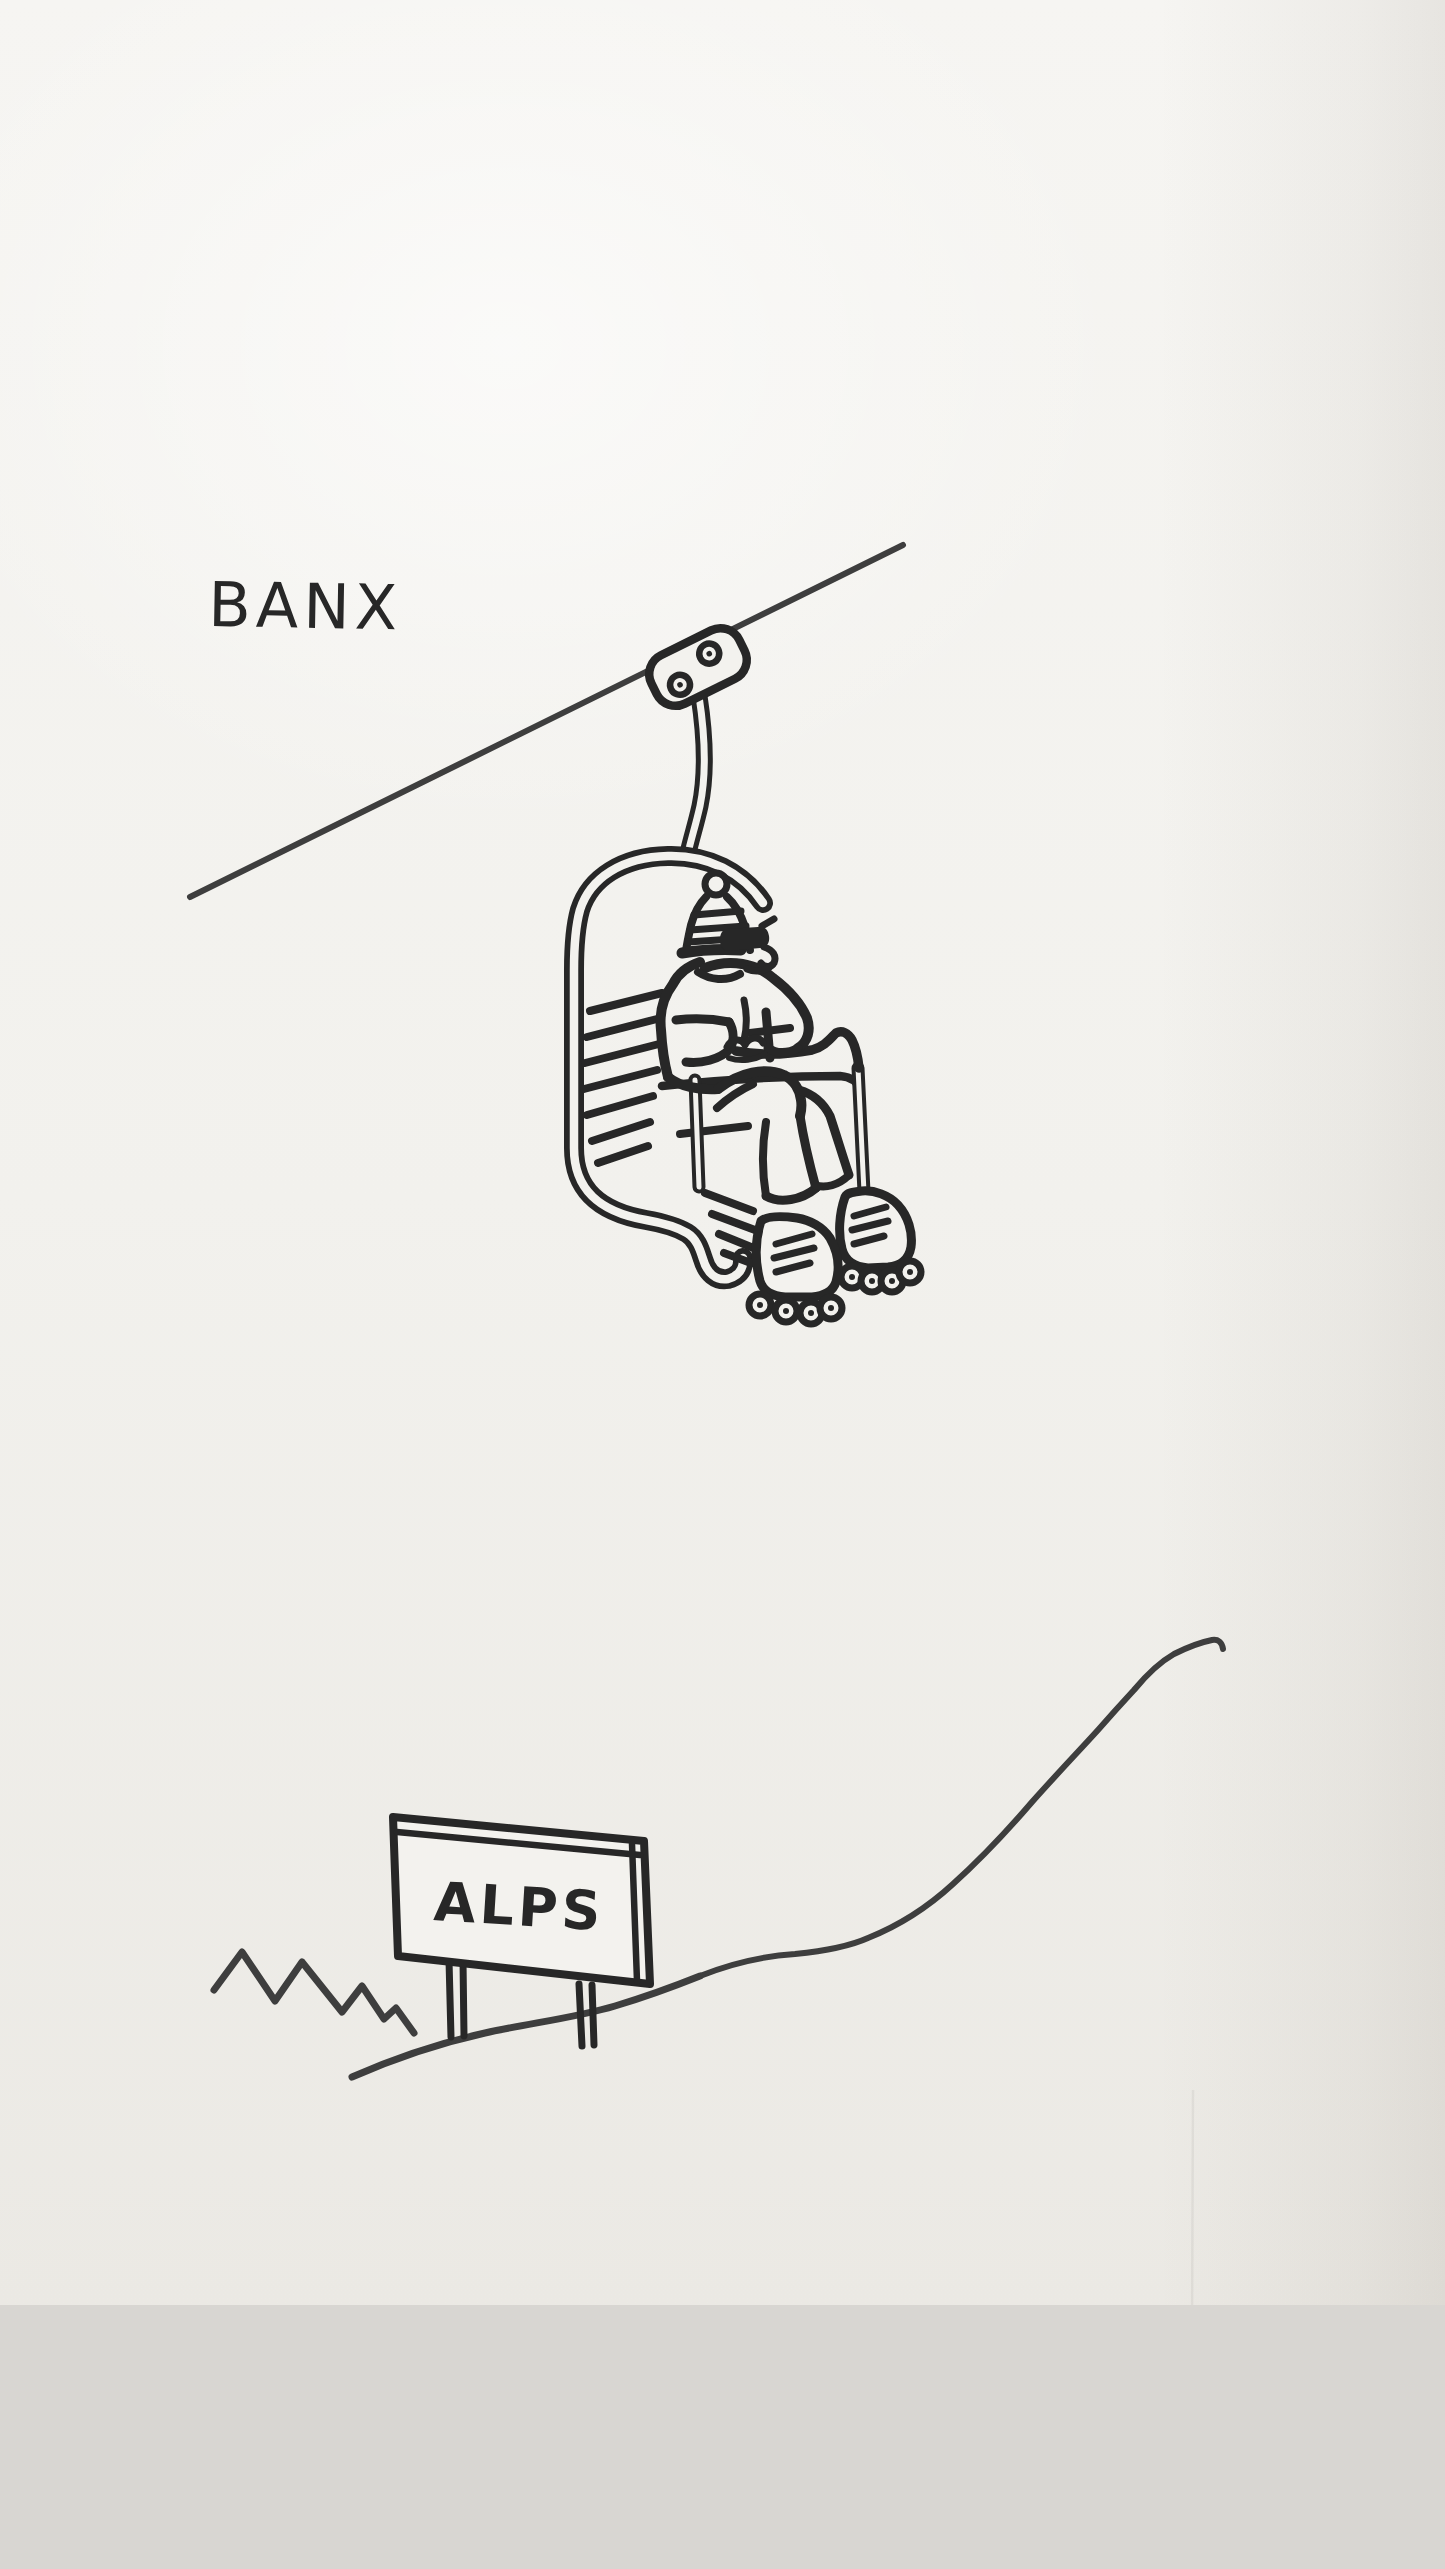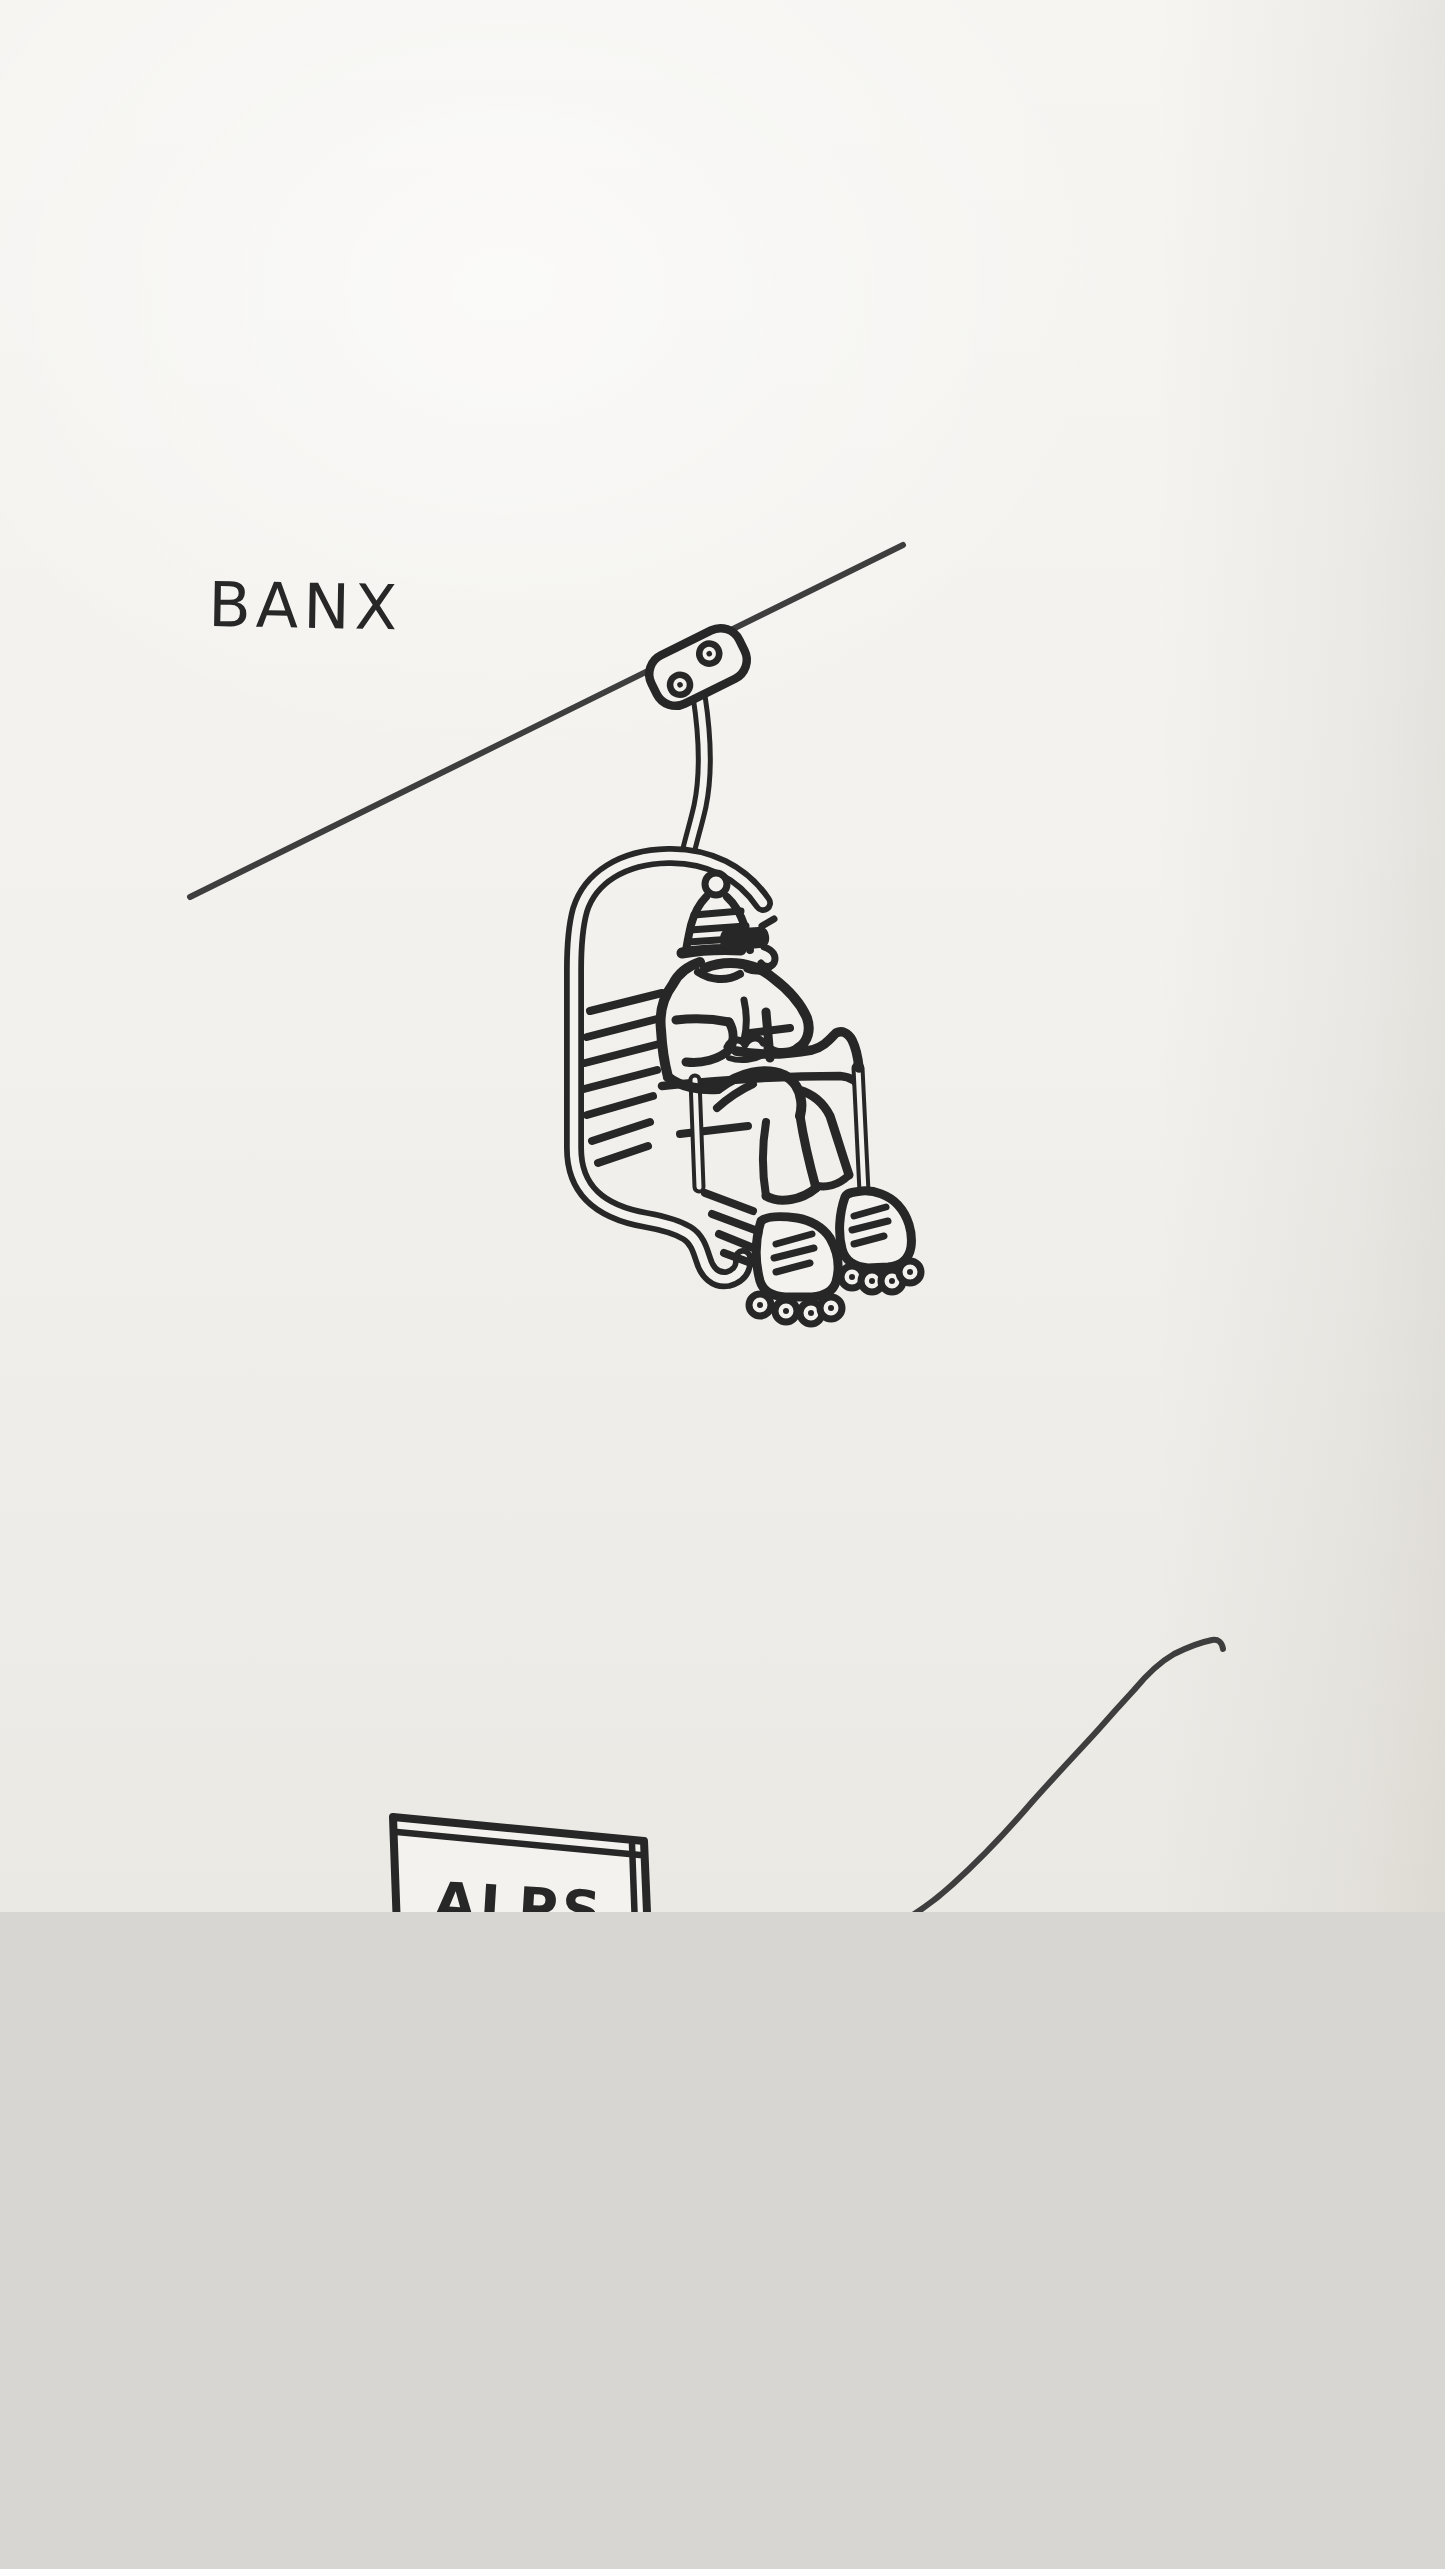--- a/index.html
+++ b/index.html
@@ -1,18 +1,18 @@
 <!DOCTYPE html>
 <html><head>
 <meta charset="utf-8">
 <style>
   html,body{margin:0;padding:0;background:#d8d6d2;}
   .page{
     position:relative;
-    width:1445px;height:1912px;
+    width:1445px;height:2305px;
     margin:0 auto;
     overflow:hidden;
     background-image:
       radial-gradient(900px 700px at 35% 15%, rgba(255,255,255,0.55), rgba(255,255,255,0) 70%),
       linear-gradient(90deg, rgba(0,0,0,0) 80%, rgba(80,66,50,0.05) 94%, rgba(80,66,50,0.09) 100%),
       linear-gradient(180deg, #f6f5f2 0%, #f2f1ed 52%, #ebe9e4 100%);
     font-family:"DejaVu Sans", sans-serif;
   }
   svg{display:block;position:absolute;inset:0;}
   .ink    {stroke:#272727;fill:none;stroke-linecap:round;stroke-linejoin:round;}

